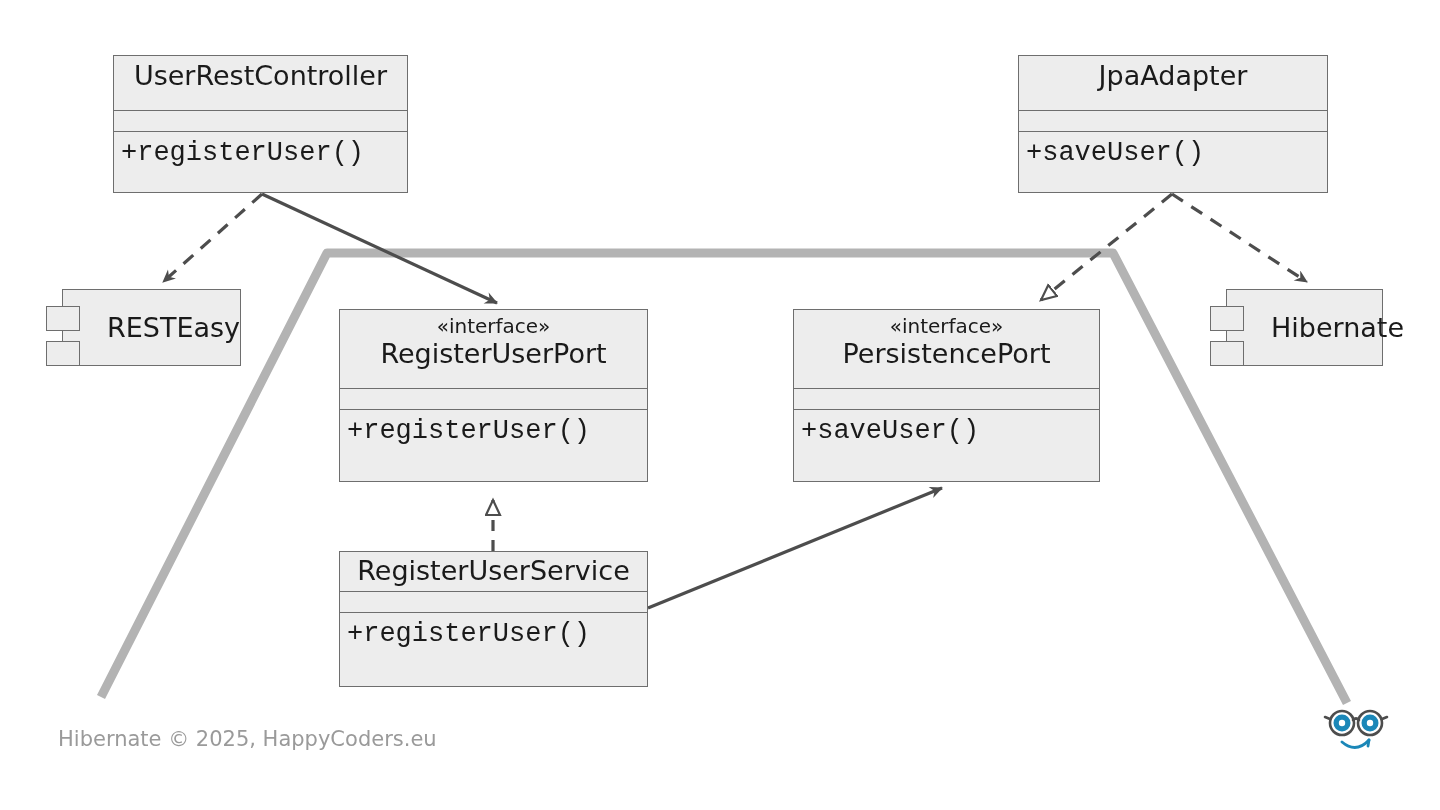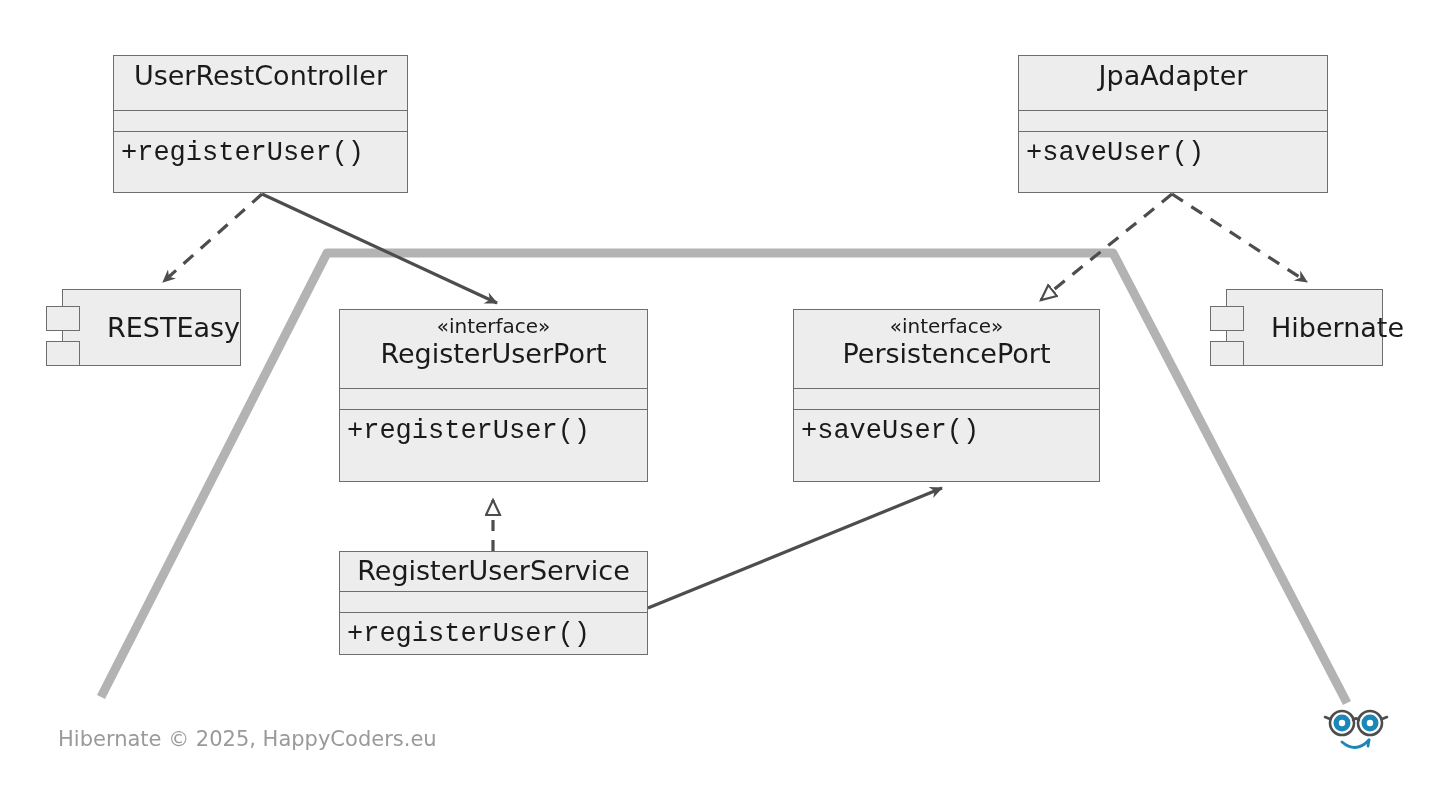--- a/index.html
+++ b/index.html
@@ -76,21 +76,21 @@
     text-align: left;
     line-height: 1.15;
     font-family: Liberation Mono, monospace;
   }
 
   
   #box-userrestcontroller { left: 113px; top: 55px;  width: 295px; height: 138px; }
   #box-jpaadapter        { left: 1018px; top: 55px; width: 310px; height: 138px; }
   #box-registeruserport  { left: 339px; top: 309px; width: 309px; height: 173px; }
   #box-persistenceport   { left: 793px; top: 309px; width: 307px; height: 173px; }
-  #box-registeruserservice { left: 339px; top: 551px; width: 309px; height: 104px; }
+  #box-registeruserservice { left: 339px; top: 551px; width: 309px; height: 136px; }
 
   #box-registeruserservice .uml-name-compartment { padding-top: 3px; padding-bottom: 4px; }
 
   
   .uml-component {
     position: absolute;
     box-sizing: border-box;
     background: #ededed;
     border: 1px solid #6e6e6e;
     color: #1a1a1a;

